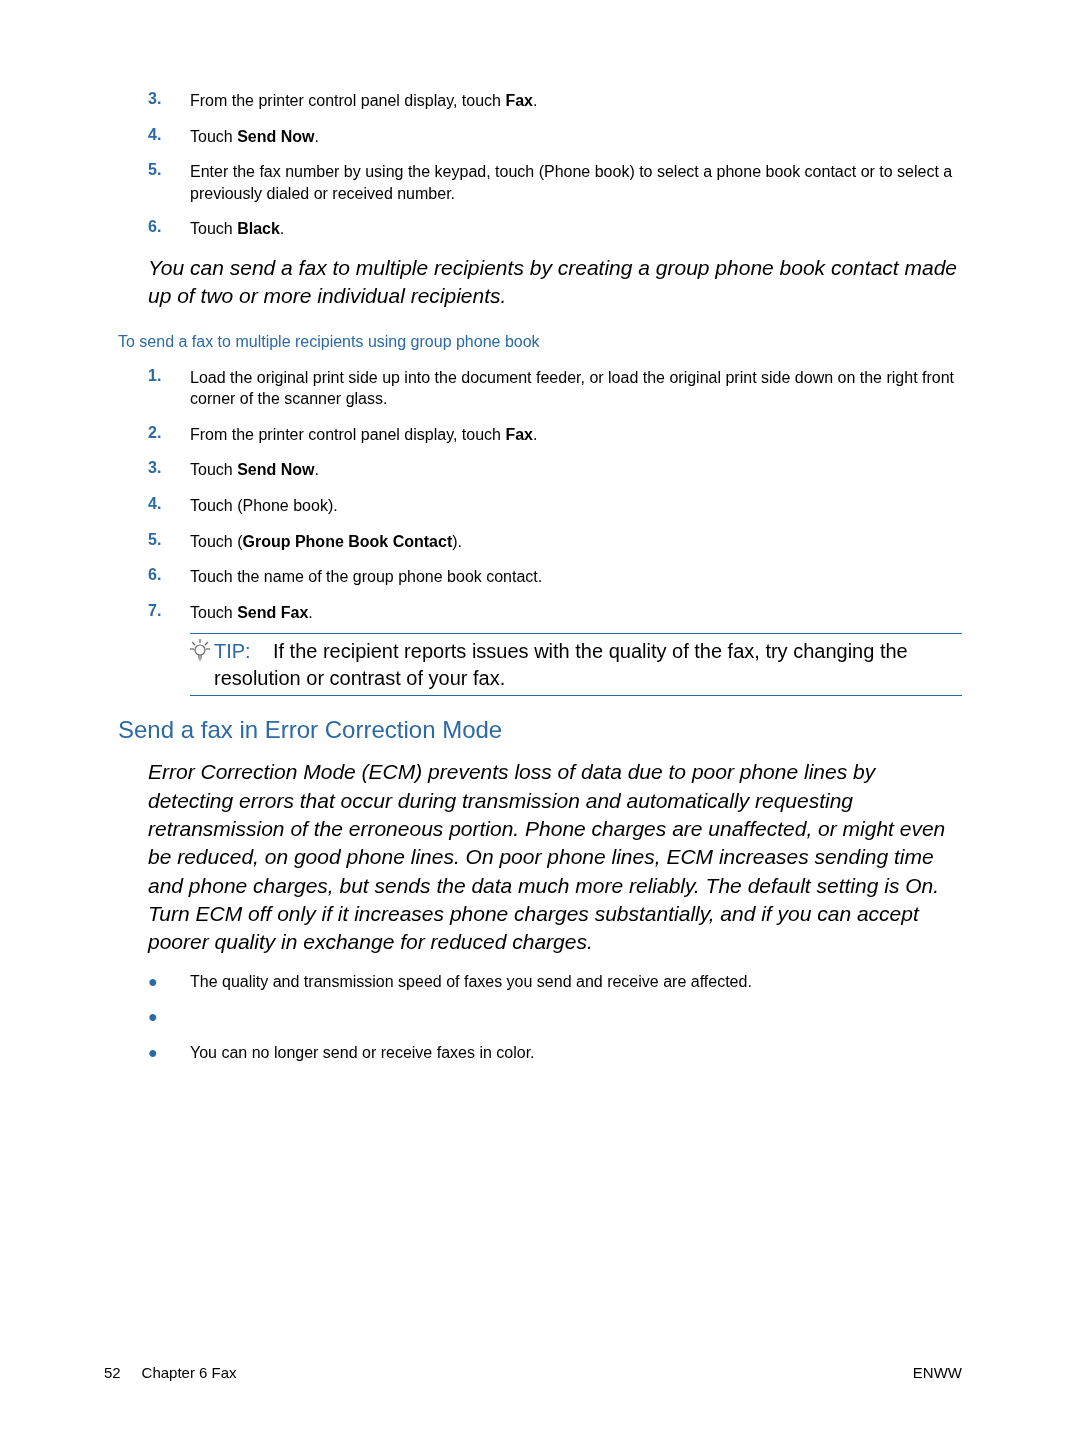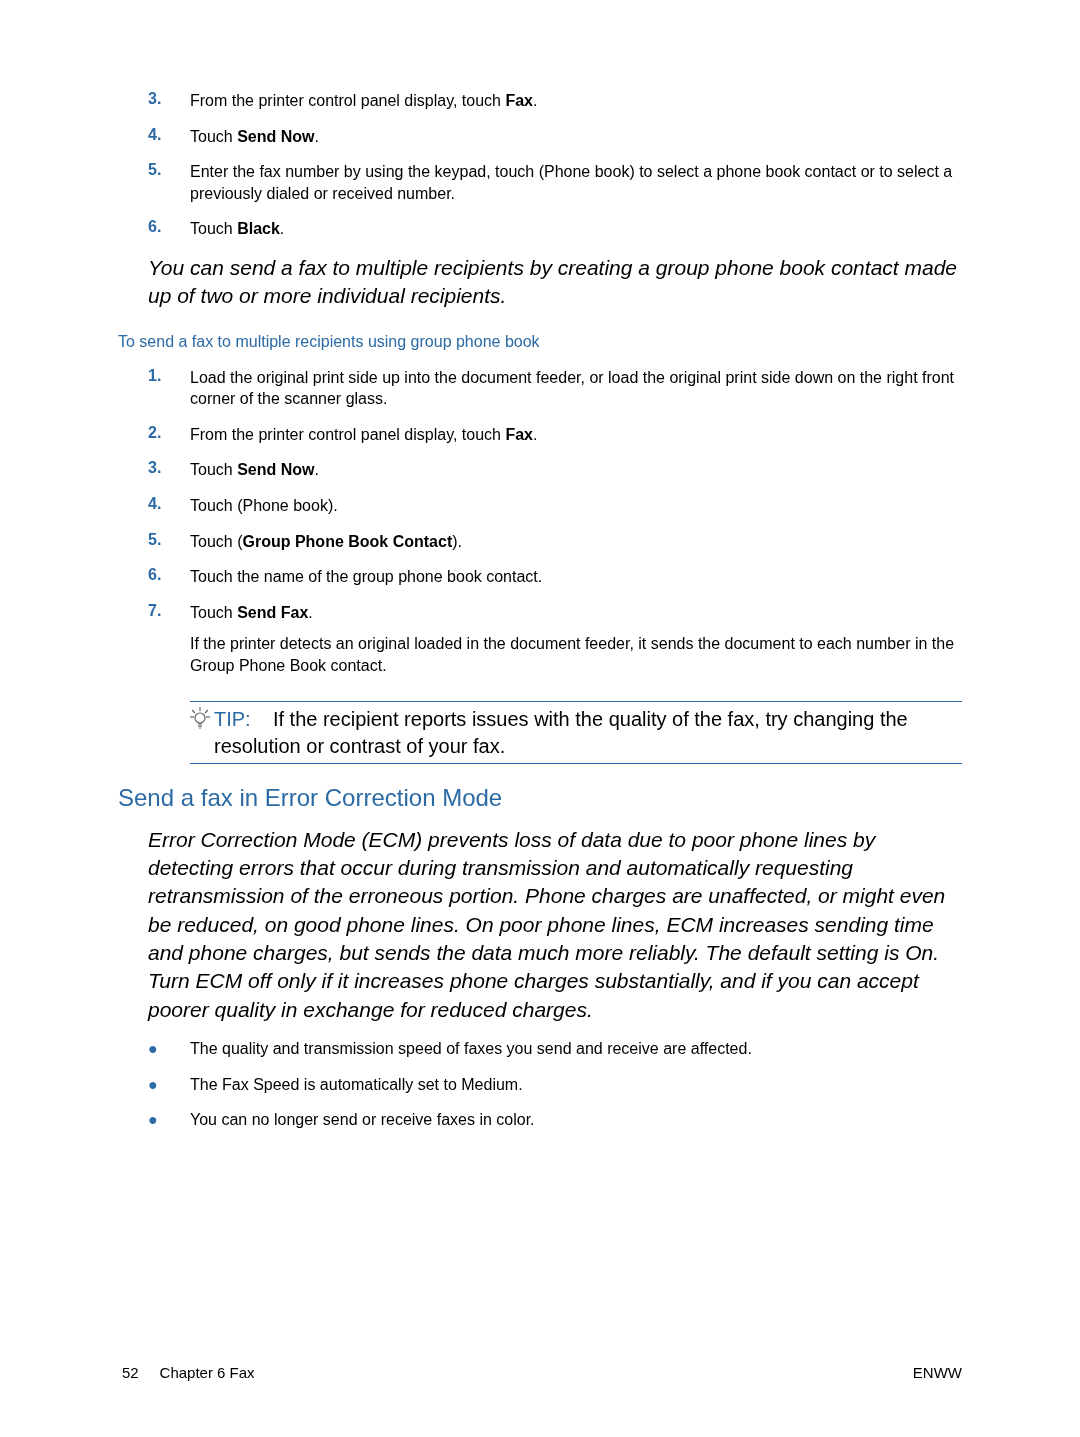--- a/index.html
+++ b/index.html
@@ -85,21 +85,21 @@
   .bullet-dot {
     color: #2b6aa4;
     font-size: 16px;
     width: 42px;
     flex-shrink: 0;
     line-height: 1.35;
   }
   .bullet-body { font-size: 16px; line-height: 1.35; }
   .footer {
     position: absolute;
-    left: 122px;
+    left: 104px;
     right: 118px;
     bottom: 56px;
     display: flex;
     justify-content: space-between;
     font-size: 15px;
   }
 </style>
 </head>
 <body>
 
@@ -165,21 +165,20 @@
       </div>
     </div>
     <div class="ol-item">
       <div class="ol-num">6.</div>
       <div class="ol-body">Touch the name of the group phone book contact.</div>
     </div>
     <div class="ol-item" style="margin-bottom:10px;">
       <div class="ol-num">7.</div>
       <div class="ol-body">
         <span>Touch </span><span class="bold">Send Fax</span><span>.</span>
-        <div class="sub-p">If the printer detects an original loaded in the document feeder, it sends the document to each number in the Group Phone Book contact.</div>
       </div>
     </div>
 
     <div class="tip-box">
       <div class="tip-icon">
         <svg width="20" height="24" viewBox="0 0 20 24" fill="none" stroke="#666" stroke-width="1.2">
           <line x1="10" y1="0" x2="10" y2="4"></line>
           <line x1="2" y1="3" x2="5" y2="6"></line>
           <line x1="18" y1="3" x2="15" y2="6"></line>
           <line x1="0" y1="10" x2="4" y2="10"></line>
@@ -202,23 +201,20 @@
   <div class="body-p">
     <span class="bold">Error Correction Mode</span><span> (ECM) prevents loss of data due to poor phone lines by detecting errors that occur during transmission and automatically requesting retransmission of the erroneous portion. Phone charges are unaffected, or might even be reduced, on good phone lines. On poor phone lines, ECM increases sending time and phone charges, but sends the data much more reliably. The default setting is </span><span class="bold">On</span><span>. Turn ECM off only if it increases phone charges substantially, and if you can accept poorer quality in exchange for reduced charges.</span>
   </div>
 
   <div class="bullet-item">
     <div class="bullet-dot">●</div>
     <div class="bullet-body">The quality and transmission speed of faxes you send and receive are affected.</div>
   </div>
   <div class="bullet-item">
     <div class="bullet-dot">●</div>
-    <div class="bullet-body">
-      <span>The </span><span class="bold">Fax Speed</span><span> is automatically set to </span><span class="bold">Medium</span><span>.</span>
-    </div>
   </div>
   <div class="bullet-item">
     <div class="bullet-dot">●</div>
     <div class="bullet-body">You can no longer send or receive faxes in color.</div>
   </div>
 
   <div class="footer">
     <div>
       <span>52</span>
       <span>&nbsp;&nbsp;&nbsp;</span>

